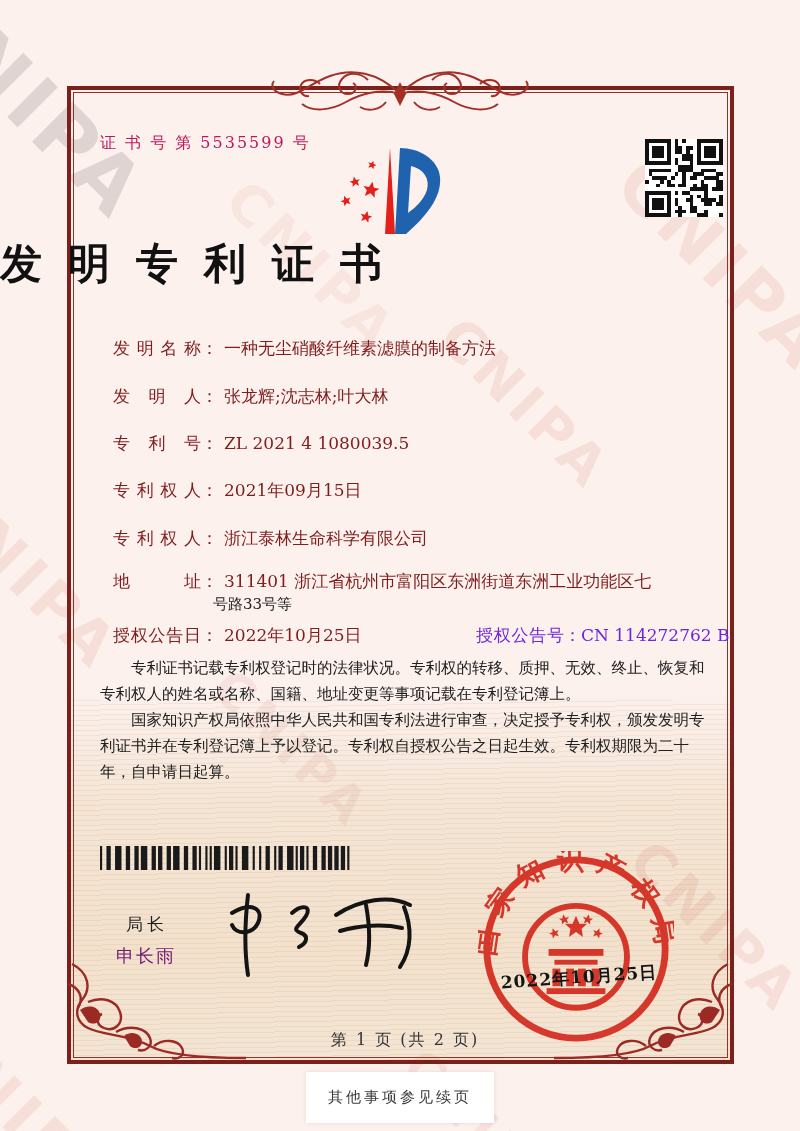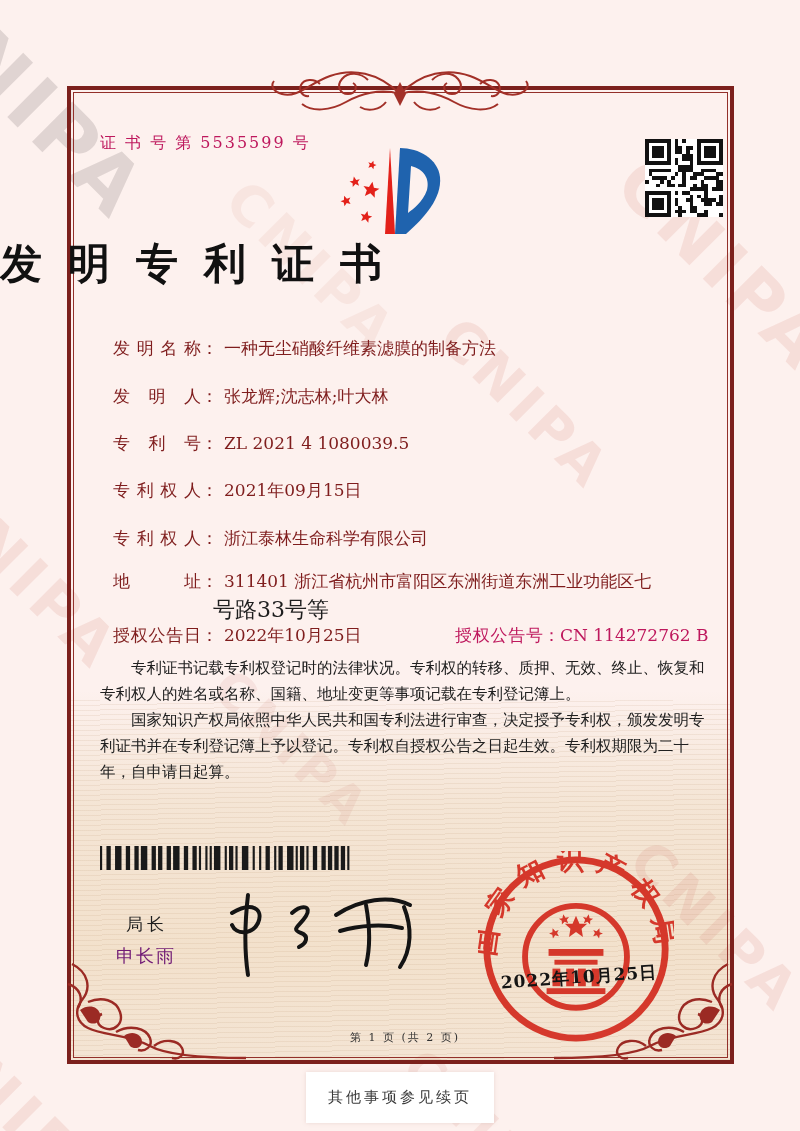--- a/index.html
+++ b/index.html
@@ -22,38 +22,38 @@
   .cert-no{position:absolute;left:100px;top:133px;font-size:16px;letter-spacing:2px;color:#be185d;}
   .qr{position:absolute;left:645px;top:139px;}
   .logo{position:absolute;left:323px;top:122px;}
 
   .doc-title{position:absolute;left:0;right:0;top:236px;text-align:left;font-size:42px;font-weight:bold;color:#111;}
   .doc-title span{letter-spacing:26px;display:inline-block;margin-right:-26px;}
 
   .field{position:absolute;left:113px;font-size:17px;color:#7f1d1d;white-space:nowrap;}
   .field .lbl{display:inline-block;width:88px;text-align:justify;text-align-last:justify;vertical-align:top;}
   .field .colon{display:inline-block;margin-right:6px;}
-  .addr2{position:absolute;left:213px;font-size:22px;color:#1e1e1e;}
-  .grant-no{position:absolute;left:455px;font-size:17px;color:#be185d;white-space:nowrap;}
+  .addr2{position:absolute;left:213px;font-size:15px;color:#1e1e1e;}
+  .grant-no{position:absolute;left:476px;font-size:17px;color:#6d28d9;white-space:nowrap;}
   .grant-no .lbl{display:inline-block;width:88px;text-align:justify;text-align-last:justify;}
 
   .paras{position:absolute;left:100px;top:655px;width:612px;font-size:15.5px;line-height:26px;color:#202020;}
   .paras p{margin:0;text-indent:2em;}
 
   .barcode{position:absolute;left:100px;top:846px;}
 
   .sig-role{position:absolute;left:126px;top:913px;font-size:17px;color:#1e1e1e;letter-spacing:4px;}
   .sig-name{position:absolute;left:116px;top:944px;font-size:18px;color:#701a75;letter-spacing:2px;}
   .sig-script{position:absolute;left:218px;top:883px;}
 
   .seal{position:absolute;left:478px;top:851px;z-index:5;}
   .seal-date{position:absolute;left:484px;top:966px;width:190px;text-align:center;z-index:6;
     font-size:17px;font-weight:bold;color:#141414;letter-spacing:1px;transform:rotate(-4deg);}
 
-  .page-info{position:absolute;left:10px;right:0;top:1030px;text-align:center;font-size:11px;color:#333;letter-spacing:2px;}
+  .page-info{position:absolute;left:10px;right:0;top:1030px;text-align:center;font-size:16px;color:#333;letter-spacing:2px;}
   .cont-note{position:absolute;left:50%;top:1072px;transform:translateX(-50%);background:#ffffff;
     padding:16px 22px;font-size:15px;color:#3a3a3a;letter-spacing:3px;box-shadow:0 0 4px rgba(180,140,130,.25);}
 
   .orn{position:absolute;pointer-events:none;}
 </style>
 </head>
 <body>
 
 <div id="page">
 

